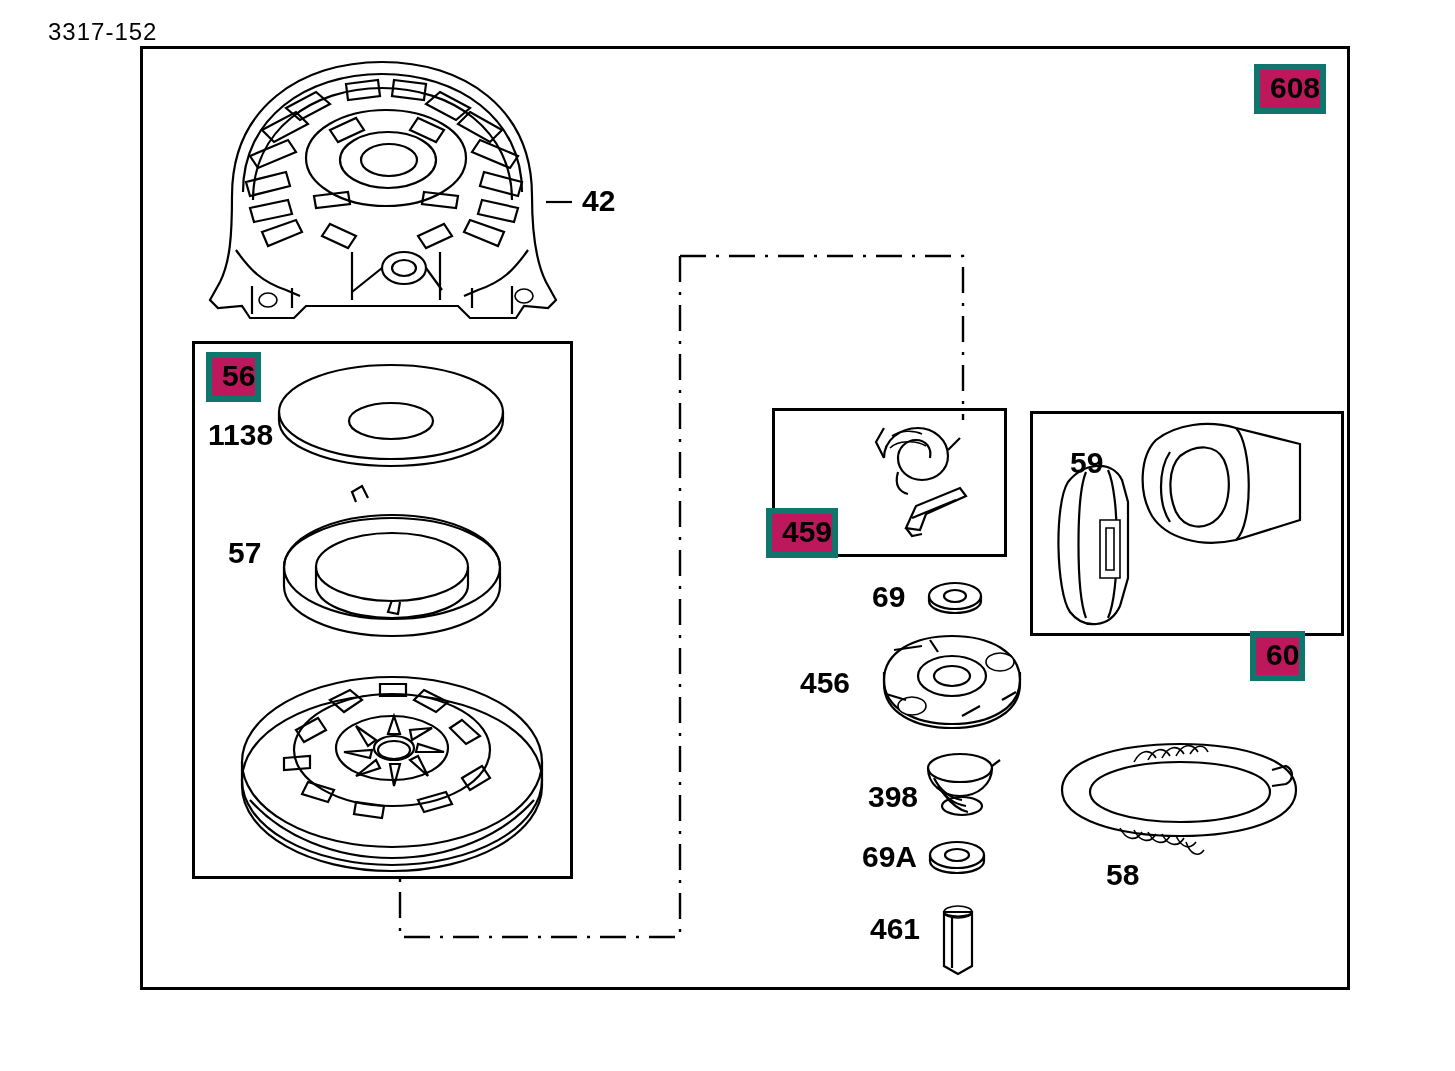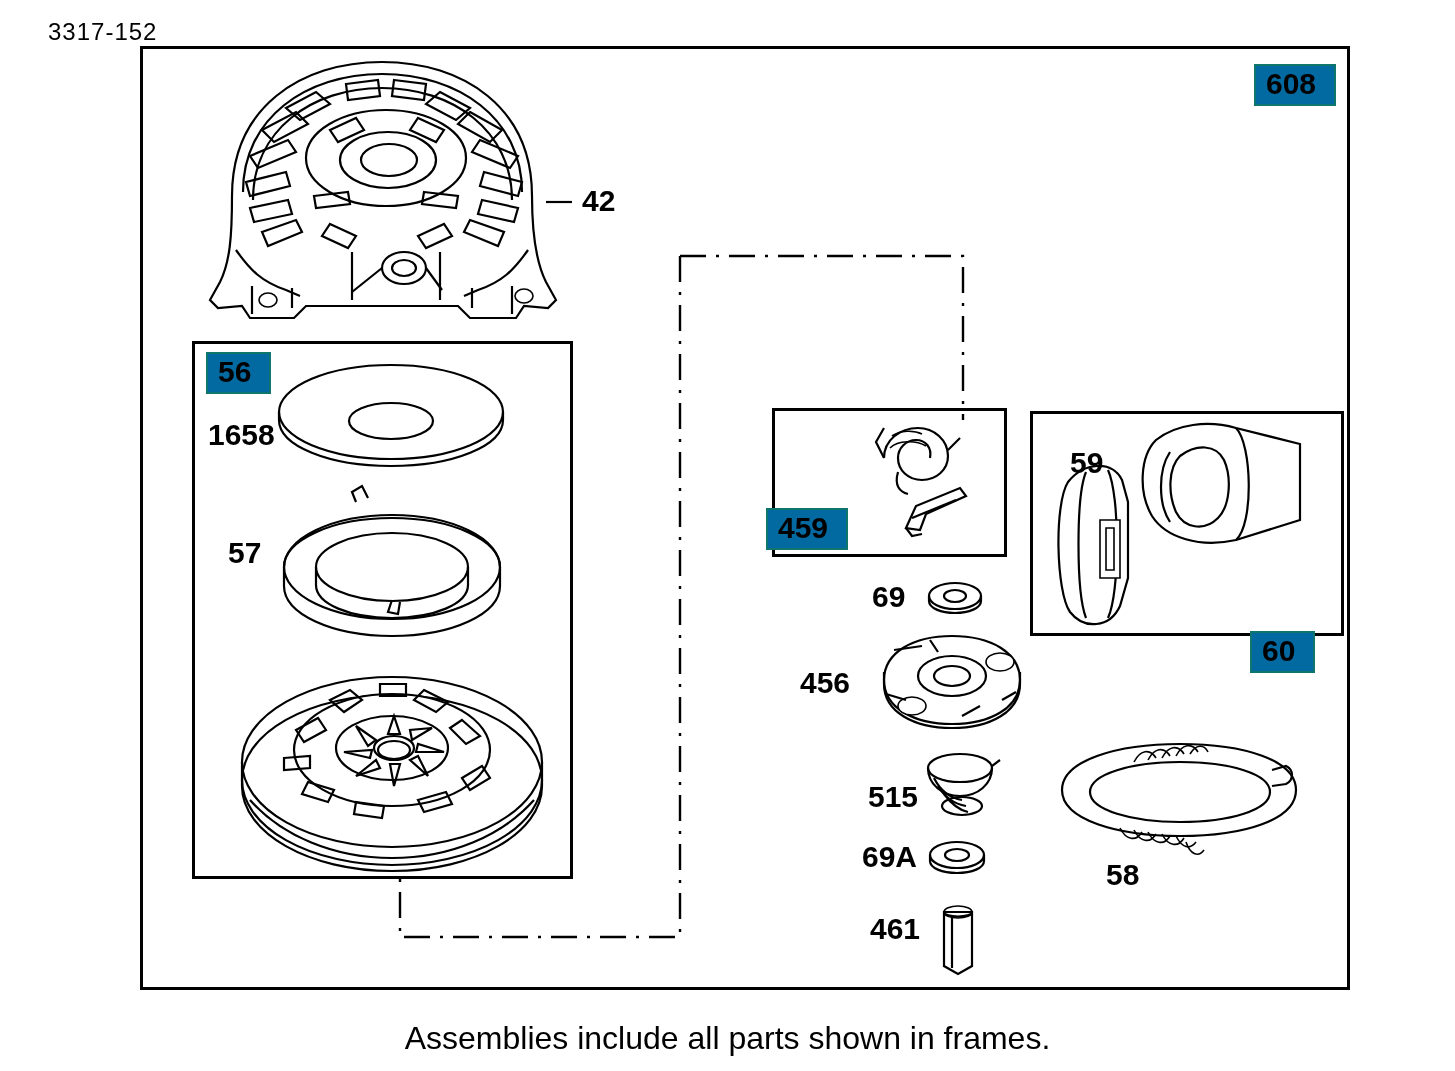--- a/index.html
+++ b/index.html
@@ -47,23 +47,23 @@
   }
   .label {
     position: absolute;
     font-family: "Liberation Sans", sans-serif;
     font-weight: bold;
     font-size: 30px;
     color: #000;
     white-space: nowrap;
   }
   .label.boxed {
-    border: 2px solid #0f766e;
-    background: #0369a1;
-    padding: 2px 18px 4px 10px;
+    border: 6px solid #0f766e;
+    background: #be185d;
+    padding: 2px 0 4px 10px;
     line-height: 1.05;
   }
   .caption {
     position: absolute;
     left: 0;
     top: 1020px;
     width: 1455px;
     text-align: center;
     font-family: "Liberation Sans", sans-serif;
     font-size: 32px;
@@ -339,37 +339,36 @@
     </g>
 
   </svg>
 
   <div class="label boxed" style="left:1254px; top:64px;">608</div>
 
   <div class="label" style="left:582px; top:184px;">42</div>
 
   <div class="label boxed" style="left:206px; top:352px;">56</div>
 
-  <div class="label" style="left:208px; top:418px;">1658</div>
+  <div class="label" style="left:208px; top:418px;">1138</div>
 
   <div class="label" style="left:228px; top:536px;">57</div>
 
   <div class="label boxed" style="left:766px; top:508px;">459</div>
 
   <div class="label" style="left:872px; top:580px;text-align:right;">69</div>
 
   <div class="label" style="left:800px; top:666px;">456</div>
 
-  <div class="label" style="left:868px; top:780px;">515</div>
+  <div class="label" style="left:868px; top:780px;">398</div>
 
   <div class="label" style="left:862px; top:840px;">69A</div>
 
   <div class="label" style="left:870px; top:912px;">461</div>
 
   <div class="label" style="left:1106px; top:858px;">58</div>
 
   <div class="label" style="left:1070px; top:446px;">59</div>
 
   <div class="label boxed" style="left:1250px; top:590px;margin-top:41px;">60</div>
 
-  <div class="caption">Assemblies include all parts shown in frames.</div>
 
 </div>
 
 </body></html>

